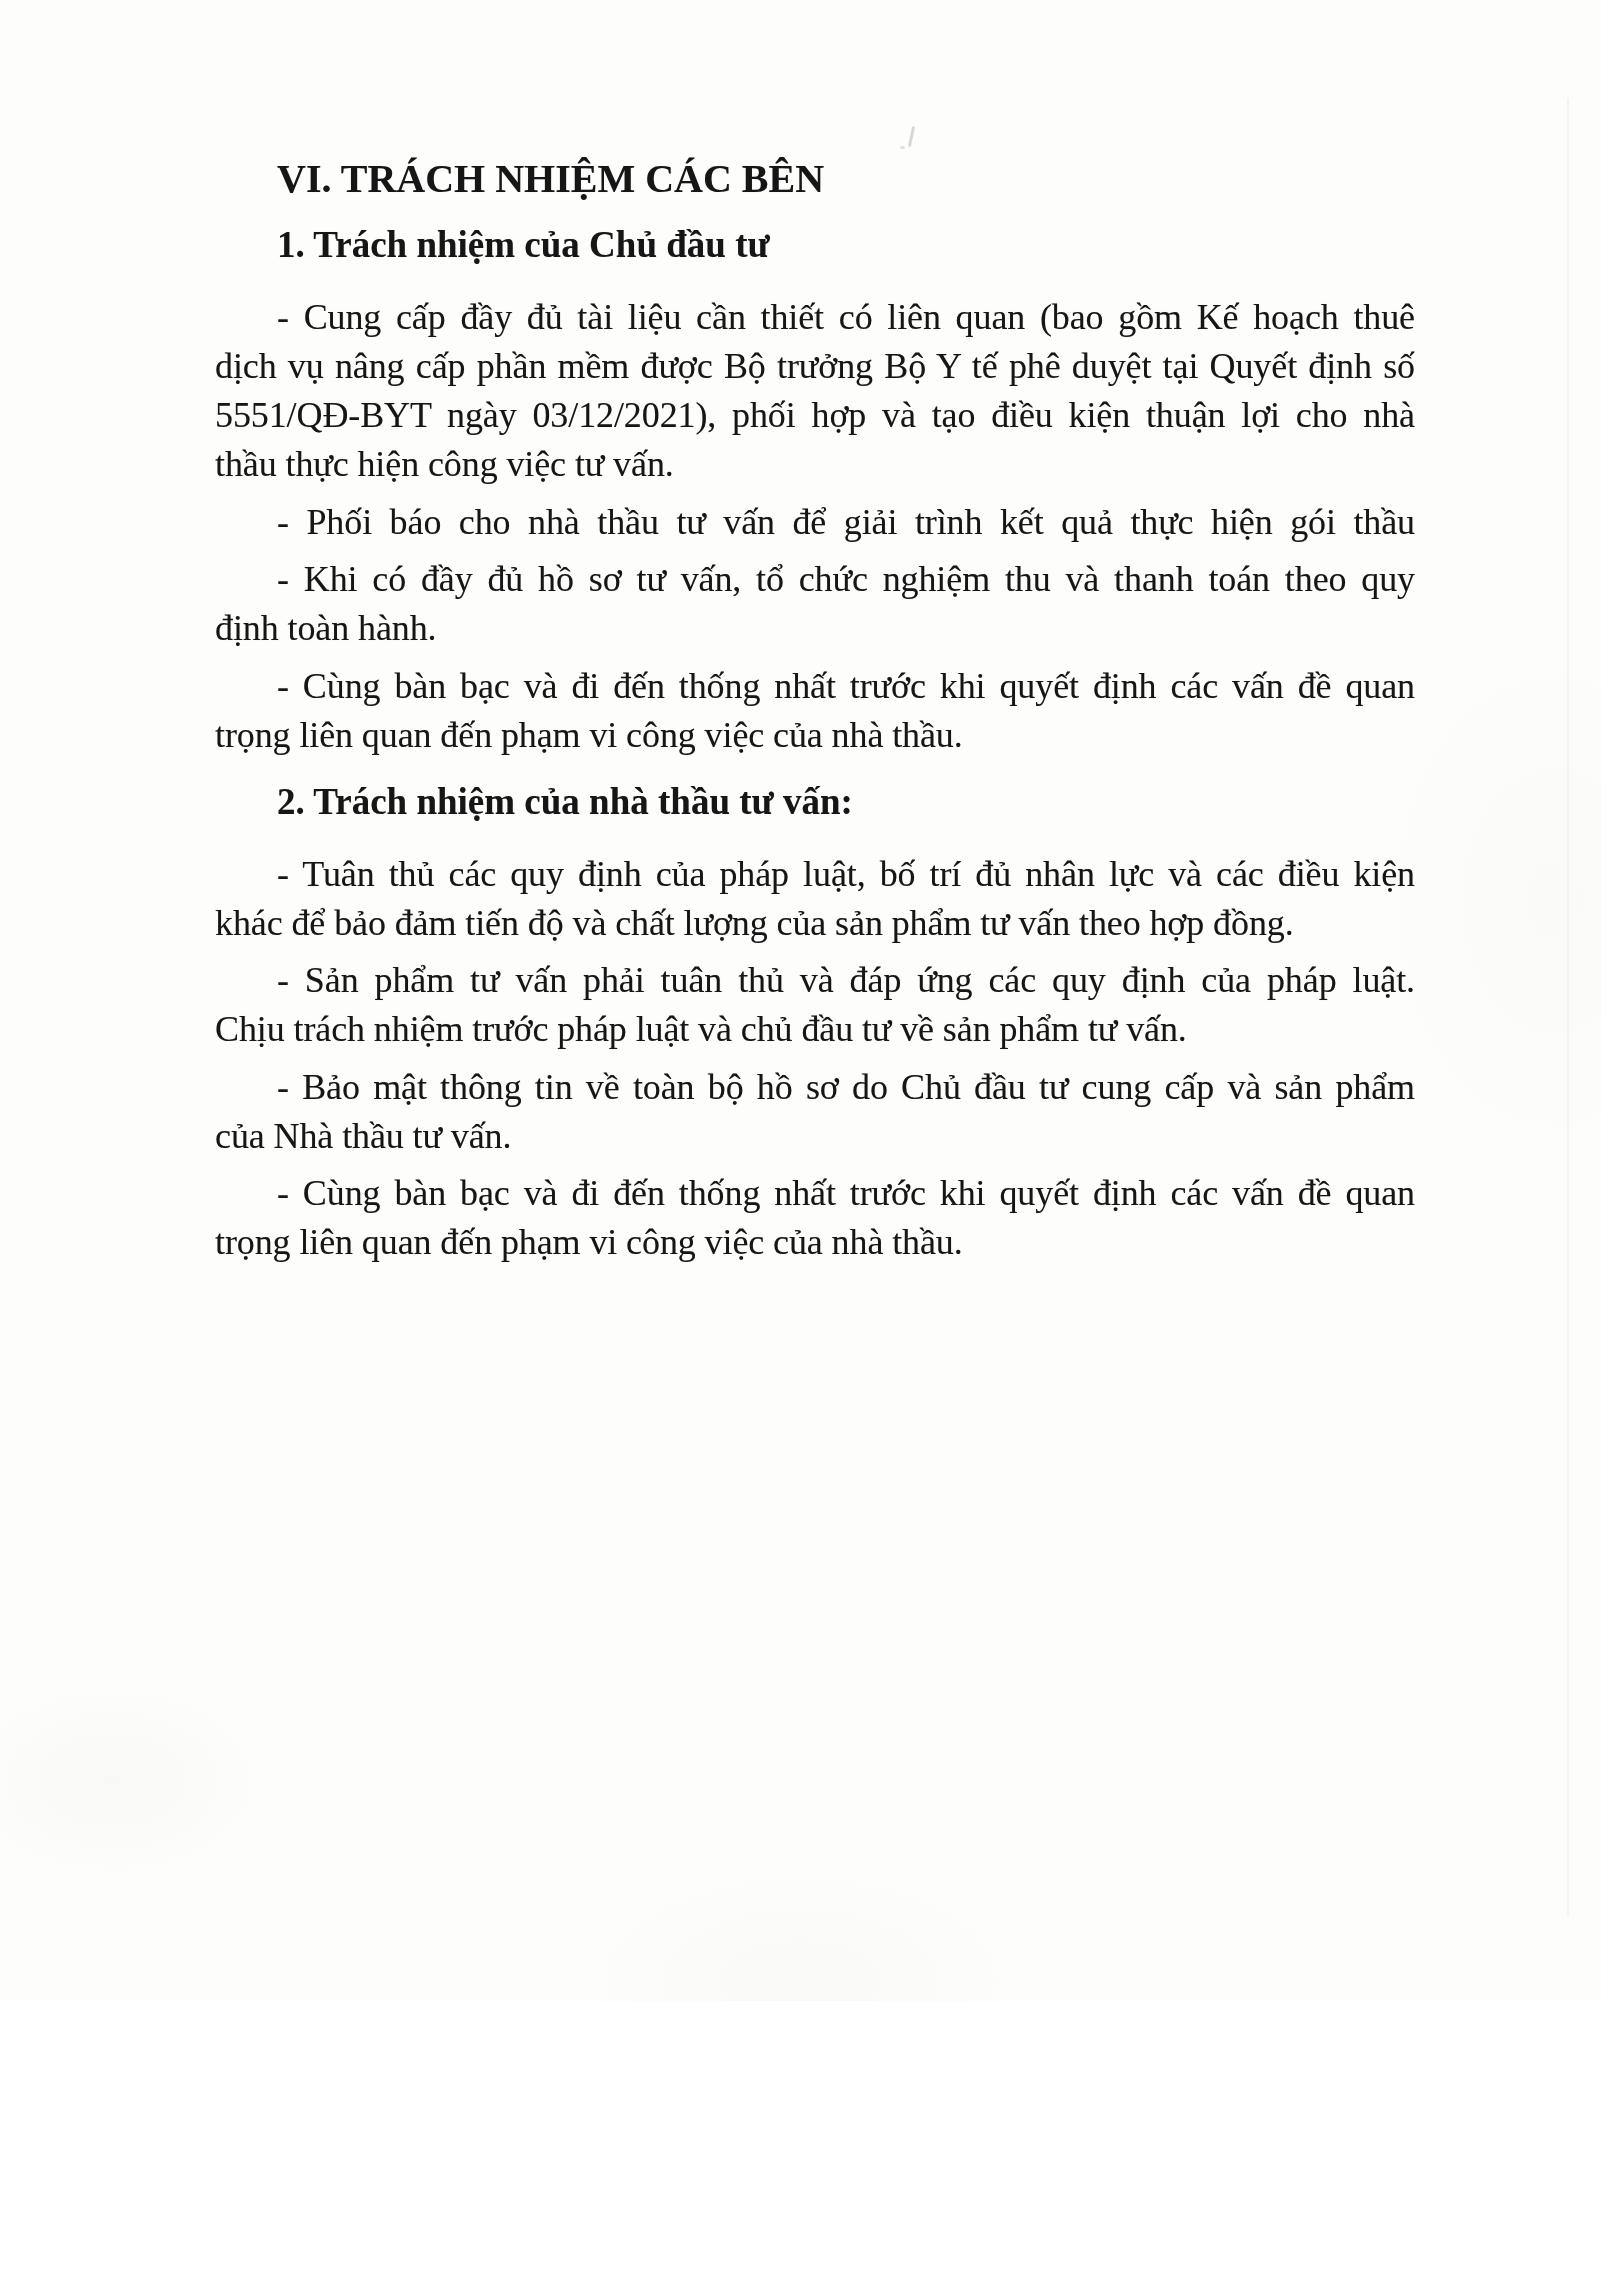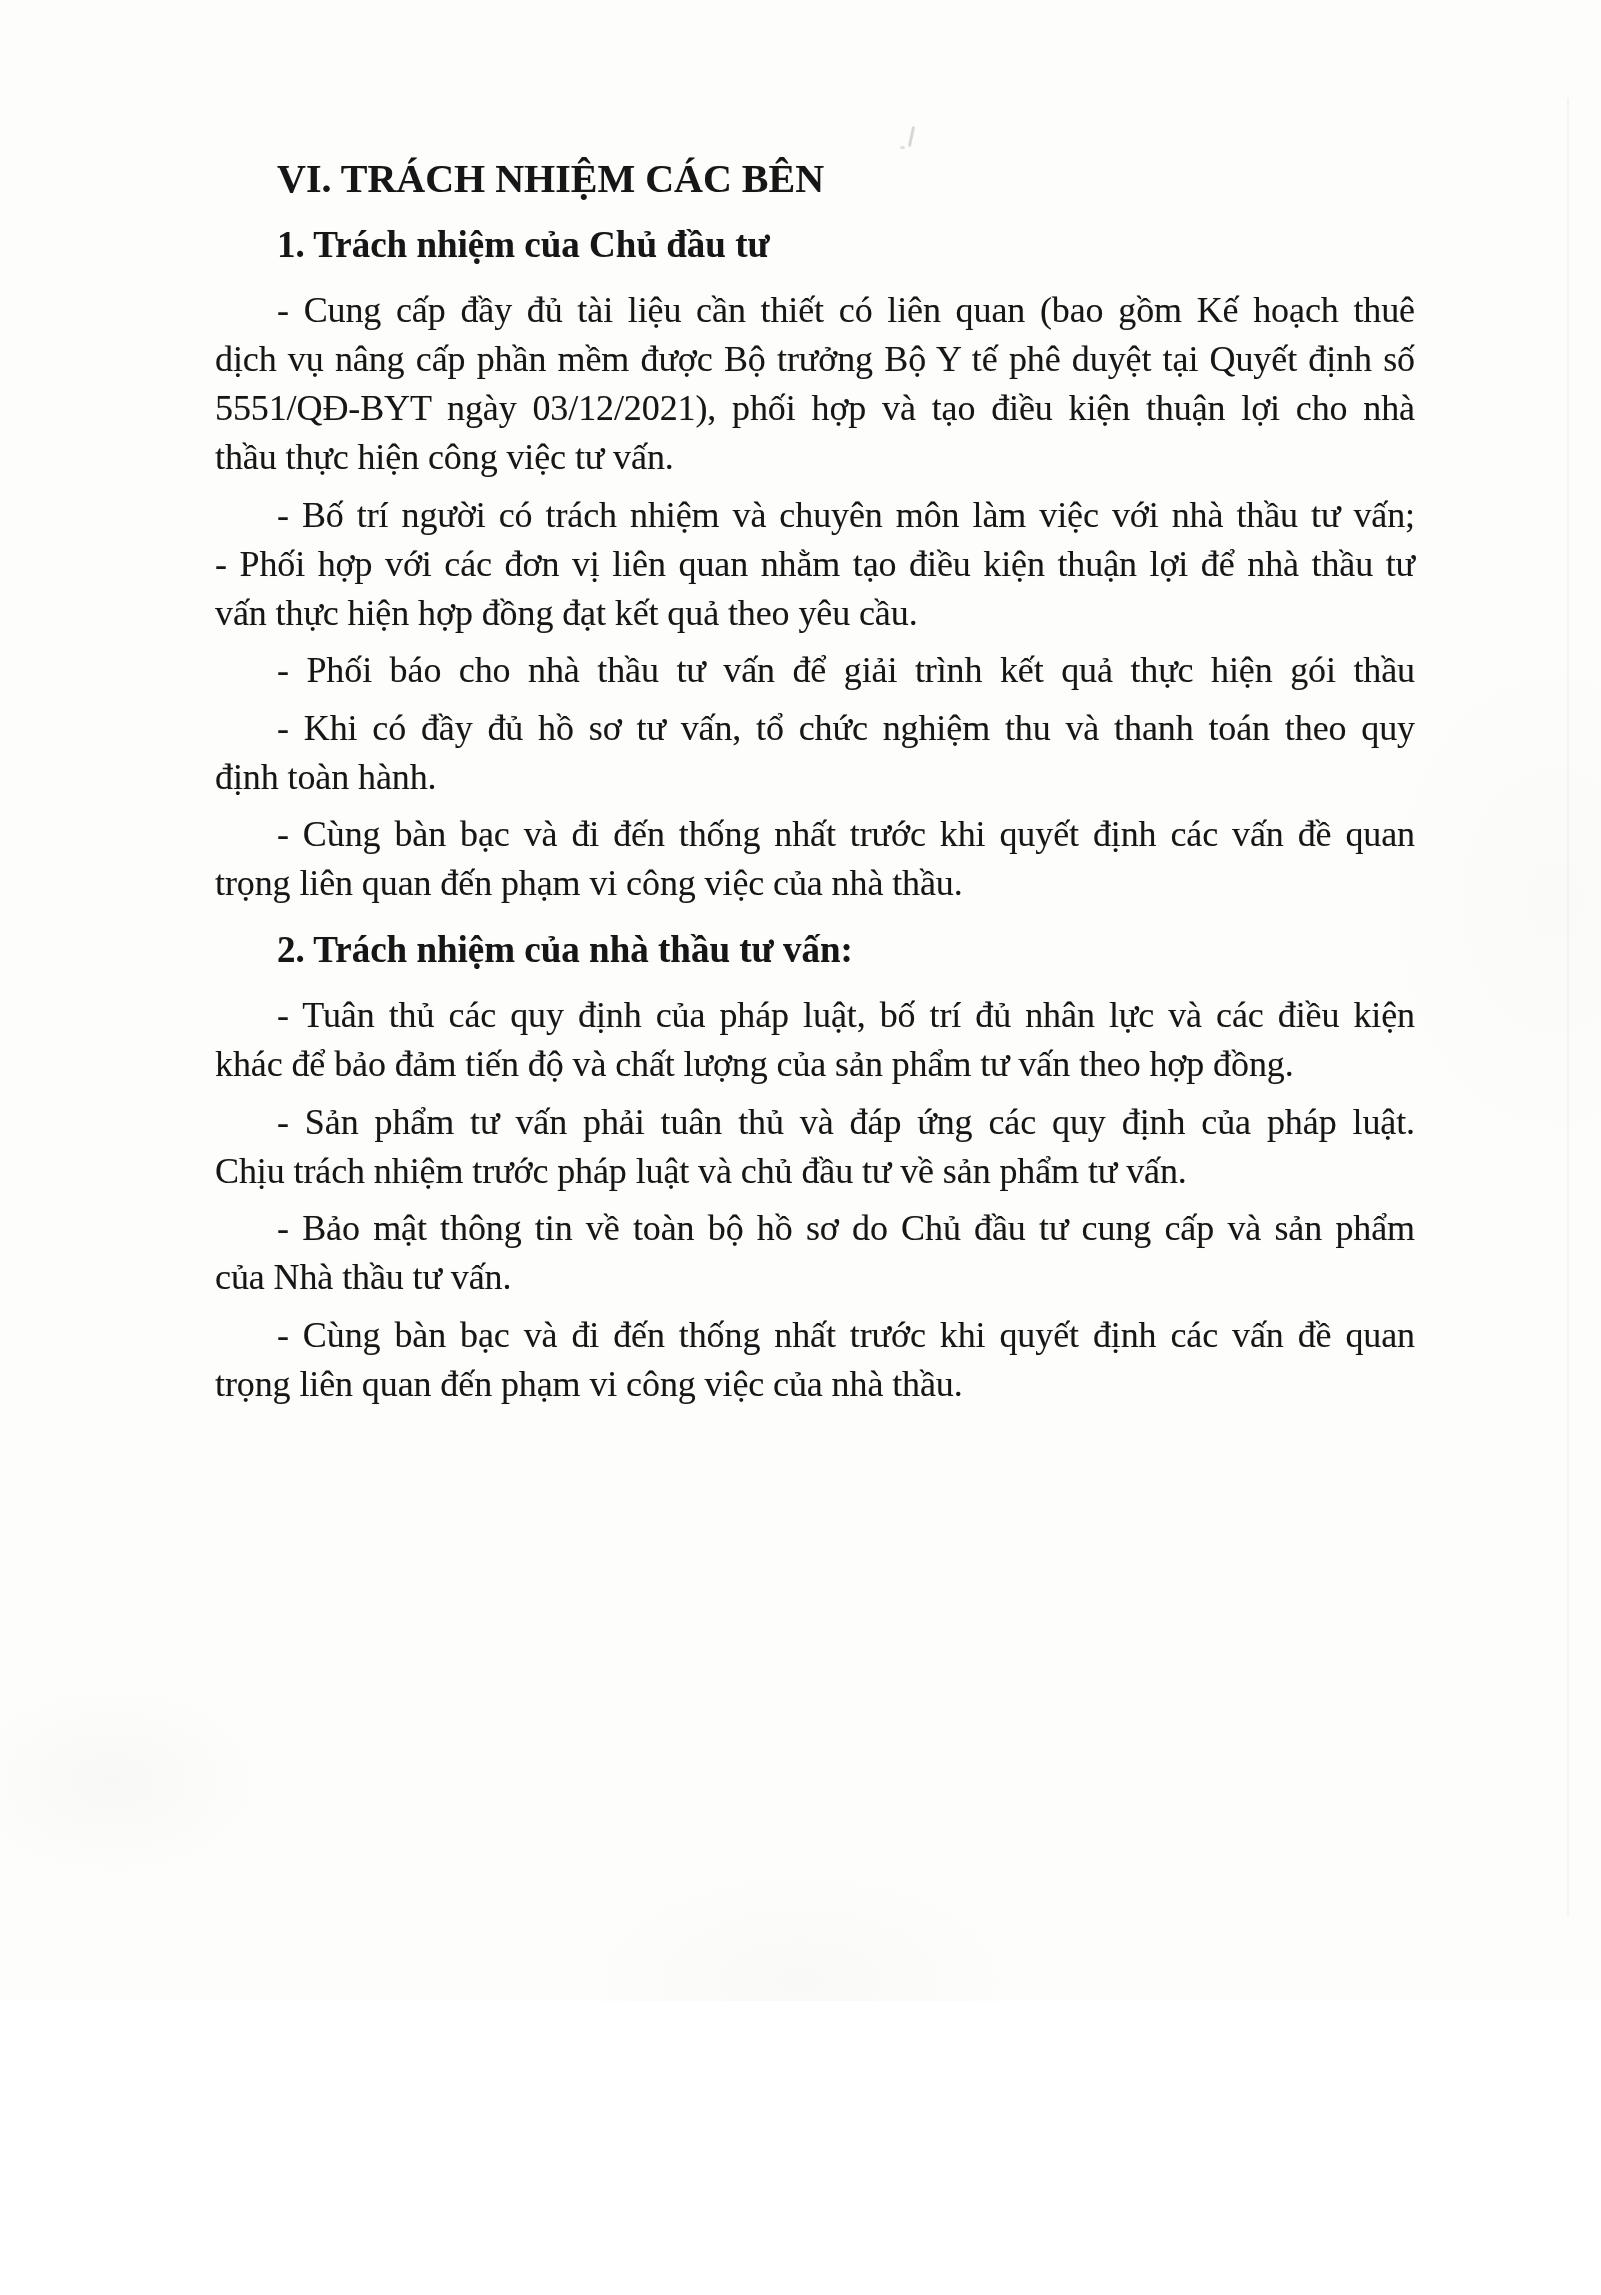--- a/index.html
+++ b/index.html
@@ -69,21 +69,21 @@
     line-height: 49px;
     font-weight: 700;
     padding-left: 62px;
     margin: 17px 0 0 0;
     white-space: nowrap;
   }
   .para {
     margin: 8.5px 0 0 0;
   }
   .section-title + .para {
-    margin-top: 17px;
+    margin-top: 24px;
   }
   .line {
     font-size: 36px;
     line-height: 49px;
     letter-spacing: -0.1px;
     white-space: nowrap;
     text-align: justify;
     text-align-last: justify;
   }
   .line.first {
@@ -119,25 +119,20 @@
 
     <div class="section-title">1. Trách nhiệm của Chủ đầu tư</div>
 
     <div class="para">
       <div class="line first">- Cung cấp đầy đủ tài liệu cần thiết có liên quan (bao gồm Kế hoạch thuê</div>
       <div class="line">dịch vụ nâng cấp phần mềm được Bộ trưởng Bộ Y tế phê duyệt tại Quyết định số</div>
       <div class="line">5551/QĐ-BYT ngày 03/12/2021), phối hợp và tạo điều kiện thuận lợi cho nhà</div>
       <div class="line last">thầu thực hiện công việc tư vấn.</div>
     </div>
 
-    <div class="para">
-      <div class="line first">- Bố trí người có trách nhiệm và chuyên môn làm việc với nhà thầu tư vấn;</div>
-      <div class="line">- Phối hợp với các đơn vị liên quan nhằm tạo điều kiện thuận lợi để nhà thầu tư</div>
-      <div class="line last">vấn thực hiện hợp đồng đạt kết quả theo yêu cầu.</div>
-    </div>
 
     <div class="para">
       <div class="line first">- Phối báo cho nhà thầu tư vấn để giải trình kết quả thực hiện gói thầu</div>
     </div>
 
     <div class="para">
       <div class="line first">- Khi có đầy đủ hồ sơ tư vấn, tổ chức nghiệm thu và thanh toán theo quy</div>
       <div class="line last">định toàn hành.</div>
     </div>
 

